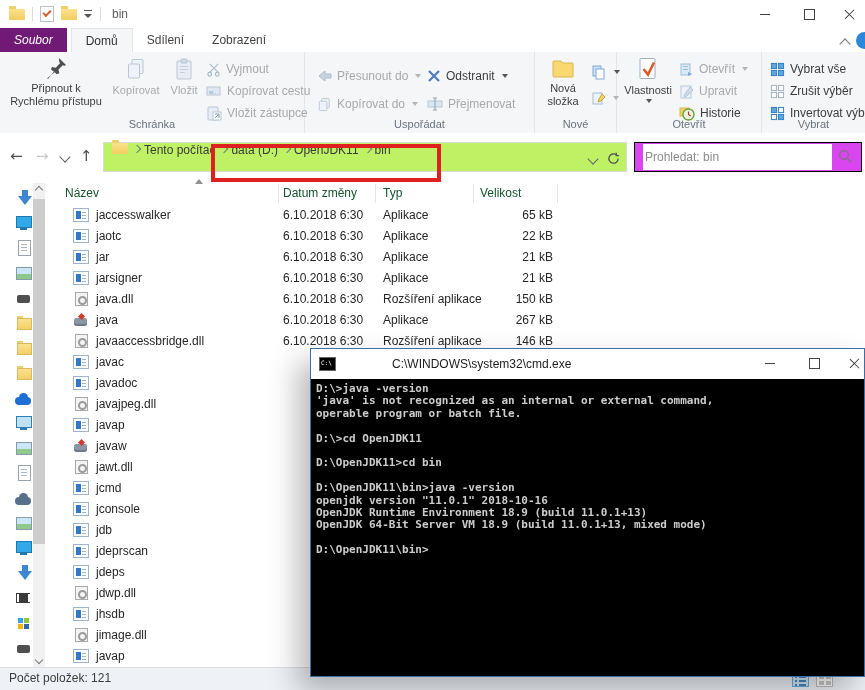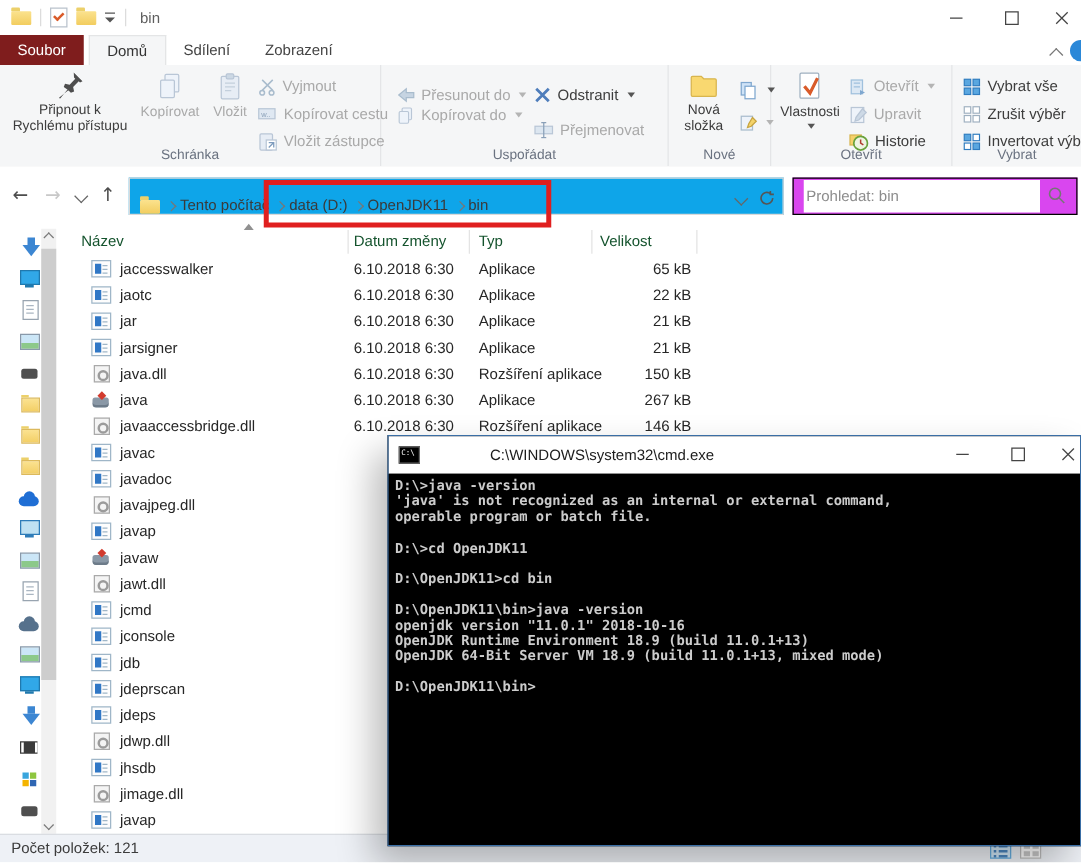--- a/index.html
+++ b/index.html
@@ -23,42 +23,42 @@
   .wc-min span{width:10px;height:1px;background:#444;display:block;}
   .wc-max span{width:9px;height:9px;border:1px solid #444;display:block;}
   .wc-close{position:relative;width:45px;}
   .wc-close::before,.wc-close::after{content:"";position:absolute;left:17px;top:8px;width:1.4px;height:13px;background:#444;}
   .wc-close::before{transform:rotate(45deg);}
   .wc-close::after{transform:rotate(-45deg);}
 
   
   .tabsbar{position:absolute;top:28px;left:0;right:0;height:24px;background:#fff;display:flex;}
   .tab{height:24px;line-height:24px;padding:0 14px;font-size:12px;color:#444;}
-  .tab-file{background:#7f1d1d;color:#fff;}
+  .tab-file{background:#701a75;color:#fff;font-style:italic;}
   .tab-active{background:#f5f6f7;border:1px solid #e4e5e6;border-bottom:none;margin-left:4px;color:#333;}
   .ribbon-caret{position:absolute;right:16px;top:40px;width:7px;height:7px;border-left:1px solid #777;border-top:1px solid #777;transform:rotate(45deg);}
   .help-circle{position:absolute;right:-8px;top:32px;width:17px;height:17px;border-radius:50%;background:#2b88d8;}
 
   
   .ribbon{position:absolute;top:52px;left:0;right:0;height:81px;background:#f5f6f7;border-bottom:1px solid #e0e1e2;display:flex;}
   .rgroup{position:relative;height:100%;border-right:1px solid #e4e5e7;box-sizing:border-box;}
   .rgroup-label{position:absolute;bottom:3px;left:0;right:0;text-align:center;font-size:11px;color:#6a7280;}
   .bigbtn{position:absolute;top:5px;display:flex;flex-direction:column;align-items:center;font-size:11px;color:#3d3d3d;text-align:center;line-height:13px;}
   .bigbtn .bicon{margin-bottom:3px;}
   .smallbtn{position:absolute;display:flex;align-items:center;gap:5px;font-size:12px;color:#3d3d3d;height:20px;white-space:nowrap;}
   .dis{color:#a9a9a9;}
   .caret{width:0;height:0;border-left:3.5px solid transparent;border-right:3.5px solid transparent;border-top:4px solid #555;display:inline-block;margin-left:2px;}
   .caret.pale{border-top-color:#b4b4b4;}
 
   
   .navrow{position:absolute;top:133px;left:0;right:0;height:50px;background:#fff;}
   .nav-arrow{position:absolute;top:12px;font-family:"DejaVu Sans",sans-serif;font-size:15px;color:#4d4d4d;line-height:22px;}
   .nav-arrow.pale{color:#c8c8c8;}
   .chev-down{position:absolute;width:7px;height:7px;border-right:1.4px solid #666;border-bottom:1.4px solid #666;transform:rotate(45deg);}
-  .breadcrumb-box{position:absolute;left:103px;top:9px;width:522px;height:28px;border:1px solid #d9d9d9;display:flex;align-items:flex-end;background:#0ea5e9;}
+  .breadcrumb-box{position:absolute;left:103px;top:9px;width:522px;height:28px;border:1px solid #d9d9d9;display:flex;align-items:flex-start;background:#bef264;}
   .crumb{font-size:12px;color:#3a3a3a;white-space:nowrap;}
   .crumb-sep{position:relative;width:16px;height:12px;}
   .crumb-sep::before{content:"";position:absolute;left:6px;top:3px;width:5px;height:5px;border-right:1.3px solid #777;border-top:1.3px solid #777;transform:rotate(45deg);}
   .bc-right{position:absolute;right:6px;top:9px;display:flex;align-items:center;gap:10px;}
   .search-box{position:absolute;left:634px;top:9px;width:226px;height:28px;border:1px solid #000000;background:#d946ef;}
   .search-box input{position:absolute;left:8px;top:1px;width:185px;height:24px;border:none;outline:none;font-size:12px;font-family:"Liberation Sans",sans-serif;color:#444;}
   .search-box input::placeholder{color:#8c8c8c;opacity:1;}
   .search-glyph{position:absolute;right:8px;top:6px;}
   .redbox{position:absolute;left:211px;top:144px;width:222px;height:30px;border:4px solid #e01f1f;z-index:45;}
 
@@ -243,21 +243,21 @@
     <div class="rgroup" style="width:230px;">
       <div class="smallbtn dis" style="left:12px;top:14px;">
         <span>
           <svg width="15" height="14" viewBox="0 0 15 14">
               <path d="M2 7l6-5v3h6v4H8v3z" fill="#c6d4e2" stroke="#a9bccd"></path>
             </svg>
         </span>
         <span>Přesunout do</span>
         <span class="caret pale"></span>
       </div>
-      <div class="smallbtn dis" style="left:12px;top:30px;text-align:center;">
+      <div class="smallbtn dis" style="left:12px;top:42px;text-align:center;">
         <span>
           <svg width="15" height="15" viewBox="0 0 16 16">
               <g fill="#eef3fa" stroke="#b9c6d6">
                 <rect x="5" y="1.5" width="8" height="10" rx="1"></rect>
                 <rect x="2.5" y="4.5" width="8" height="10" rx="1"></rect>
               </g>
             </svg>
         </span>
         <span>Kopírovat do</span>
         <span class="caret pale"></span>

